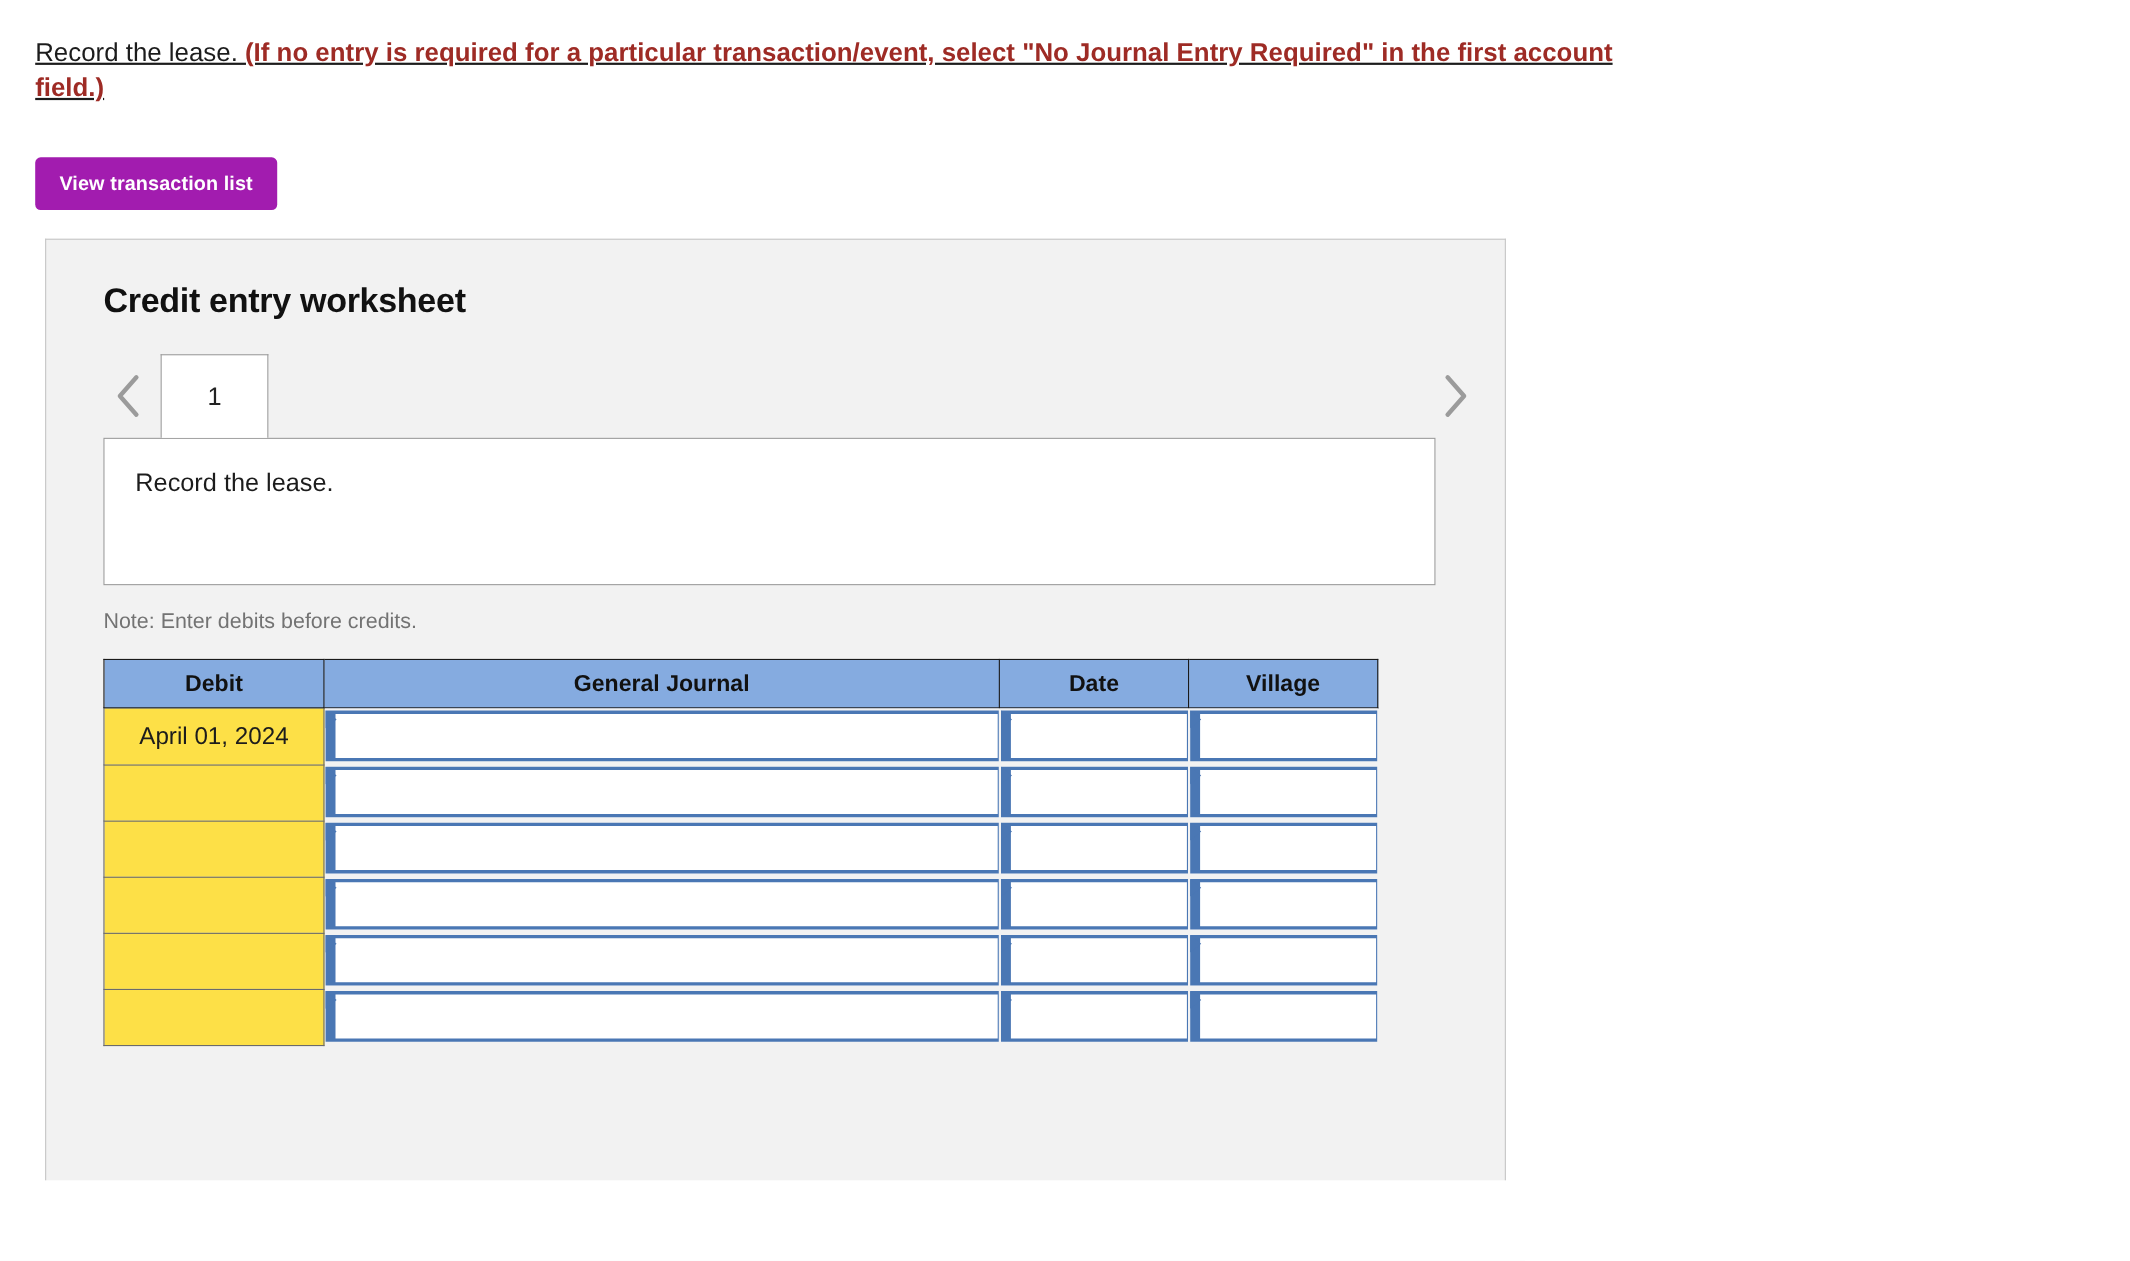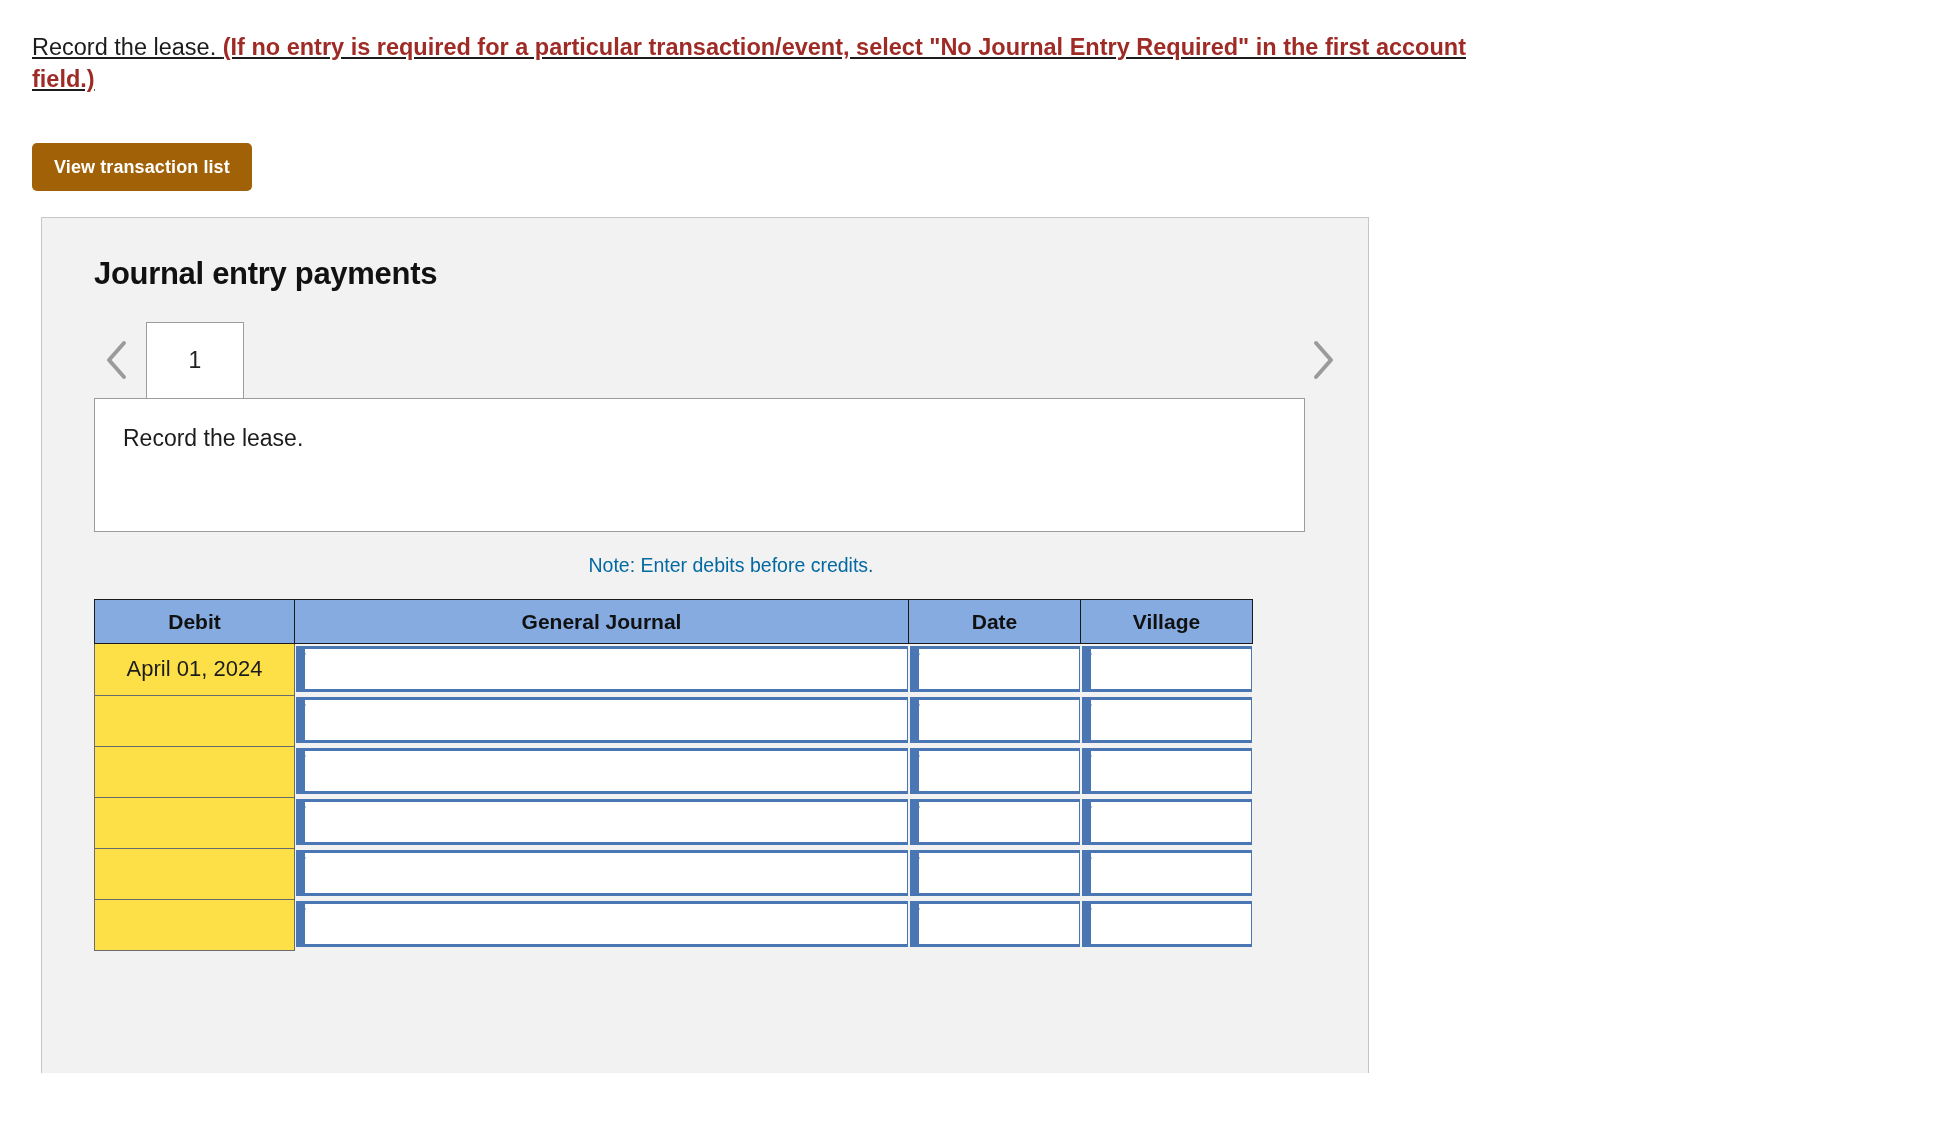--- a/index.html
+++ b/index.html
@@ -37,21 +37,21 @@
   }
   .bold-red {
     color: #9e2b25;
     font-weight: bold;
   }
 
   
   .btn-wrap { padding: 48px 0 0 32px; }
   .view-btn {
     display: inline-block;
-    background: #a16207;
+    background: #a21caf;
     color: #ffffff;
     font-size: 18px;
     font-weight: bold;
     border: none;
     border-radius: 5px;
     padding: 0 22px;
     height: 48px;
     line-height: 48px;
     cursor: pointer;
     font-family: "Liberation Sans", sans-serif;
@@ -126,22 +126,21 @@
     border: 1px solid #9c9c9c;
     padding: 26px 0 0 28px;
     font-size: 23px;
     color: #1c1c1c;
   }
 
   .note {
     margin: 0;
     padding: 22px 0 0 52px;
     font-size: 19.5px;
-    color: #0369a1;
-    text-align: center;
+    color: #737373;
   }
 
   
   .jtable-wrap { padding: 22px 0 0 52px; }
   .jtable {
     border-collapse: collapse;
     table-layout: fixed;
     width: 1158px;
   }
   .jtable th {
@@ -210,21 +209,21 @@
 
 
   <p class="intro-2"><span>Record the lease. </span><span class="bold-red">(If no entry is required for a particular transaction/event, select "No Journal Entry Required" in the first account field.)</span></p>
 
   <div class="btn-wrap">
     <button class="view-btn">View transaction list</button>
   </div>
 
   <div class="panel">
 
-    <h2 class="panel-title">Journal entry payments</h2>
+    <h2 class="panel-title">Credit entry worksheet</h2>
 
     <div class="tabstrip">
       <div class="nav-chevron left">
         <svg width="26" height="42" viewBox="0 0 26 42" aria-hidden="true">
           <polyline points="20,4 5,21 20,38" fill="none" stroke="#9b9b9b" stroke-width="4" stroke-linecap="round" stroke-linejoin="round"></polyline>
         </svg>
       </div>
       <div class="tab">
         <span>1</span>
       </div>

